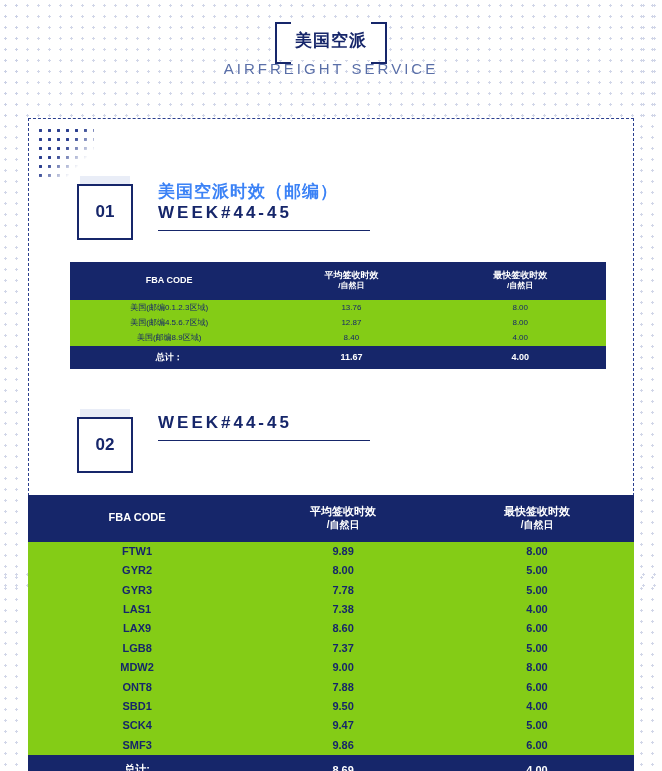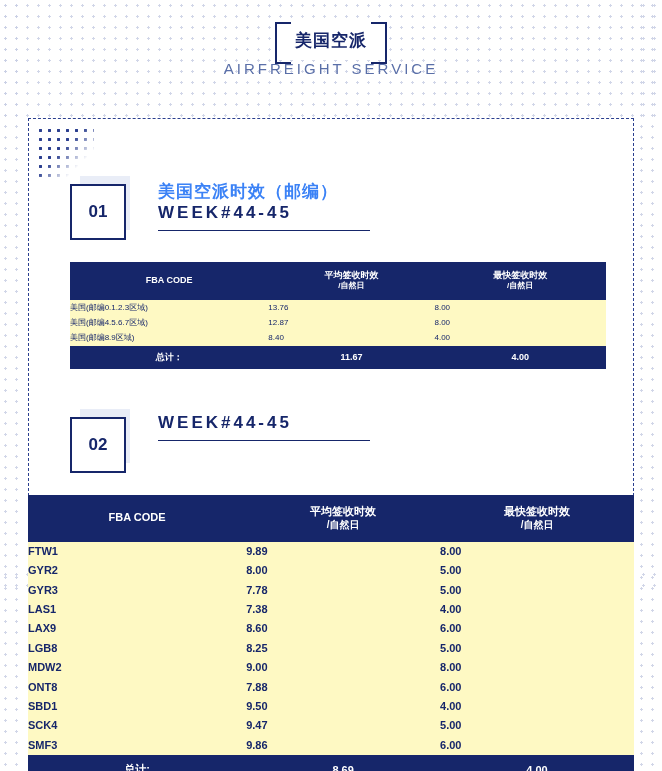--- a/index.html
+++ b/index.html
@@ -170,21 +170,21 @@
   .num-box-shadow {
     position: absolute;
     left: 10px;
     top: -8px;
     width: 50px;
     height: 54px;
     background: #e9edf7;
   }
   .num-box {
     position: absolute;
-    left: 0;
+    left: 7px;
     top: 0;
     width: 52px;
     height: 52px;
     border: 2px solid #16266a;
     background: #ffffff;
     display: flex;
     align-items: center;
     justify-content: center;
     font-size: 17px;
     font-weight: bold;
@@ -228,22 +228,23 @@
     line-height: 1.35;
     font-size: 9px;
     border: none;
   }
   .tbl thead th .sub {
     display: block;
     font-weight: bold;
     font-size: 8px;
   }
   .tbl tbody td {
-    background: #fef9c3;
+    background: #84cc16;
     color: #16266a;
+    text-align: center;
     padding: 2px 0;
     font-size: 8px;
     line-height: 1.4;
   }
   .tbl tfoot td {
     background: #16266a;
     color: #ffffff;
     font-weight: bold;
     text-align: center;
     padding: 5px 0;
@@ -425,21 +426,21 @@
               <td>7.38</td>
               <td>4.00</td>
             </tr>
             <tr>
               <td>LAX9</td>
               <td>8.60</td>
               <td>6.00</td>
             </tr>
             <tr>
               <td>LGB8</td>
-              <td>8.25</td>
+              <td>7.37</td>
               <td>5.00</td>
             </tr>
             <tr>
               <td>MDW2</td>
               <td>9.00</td>
               <td>8.00</td>
             </tr>
             <tr>
               <td>ONT8</td>
               <td>7.88</td>

